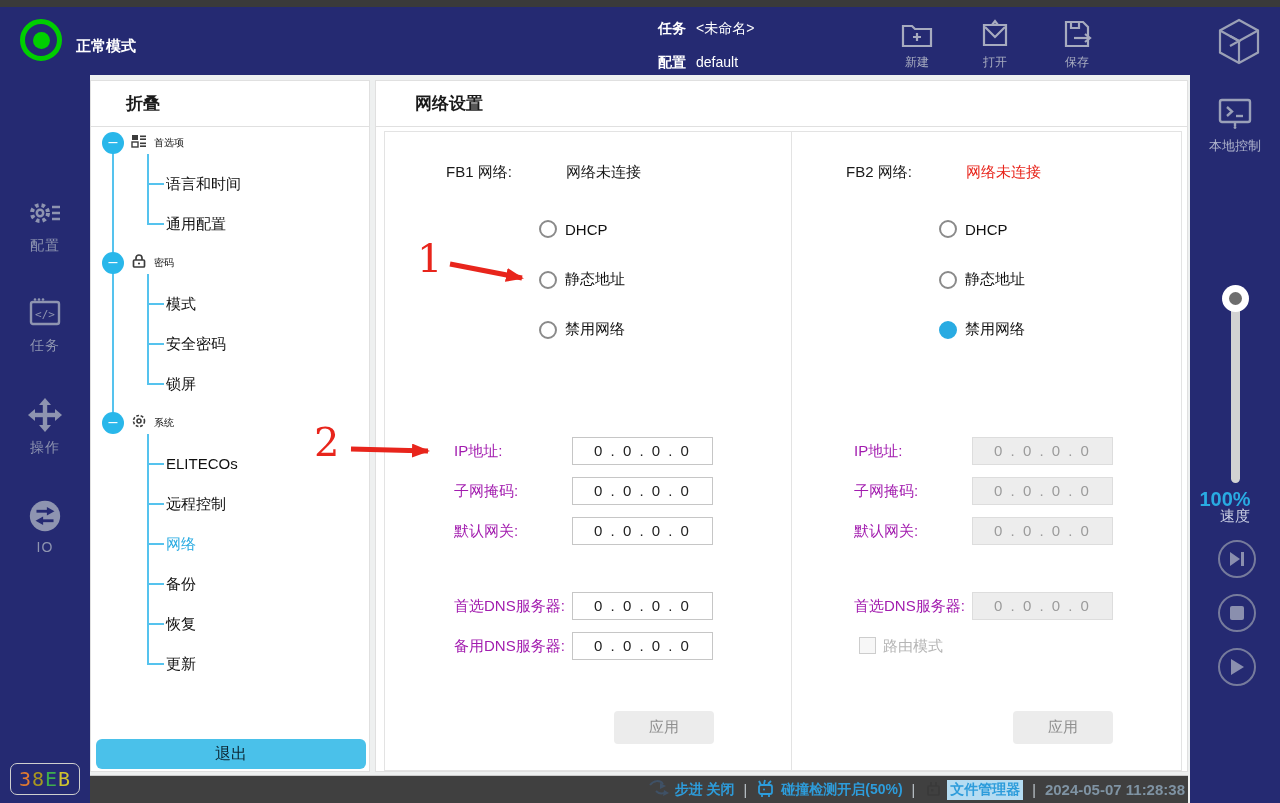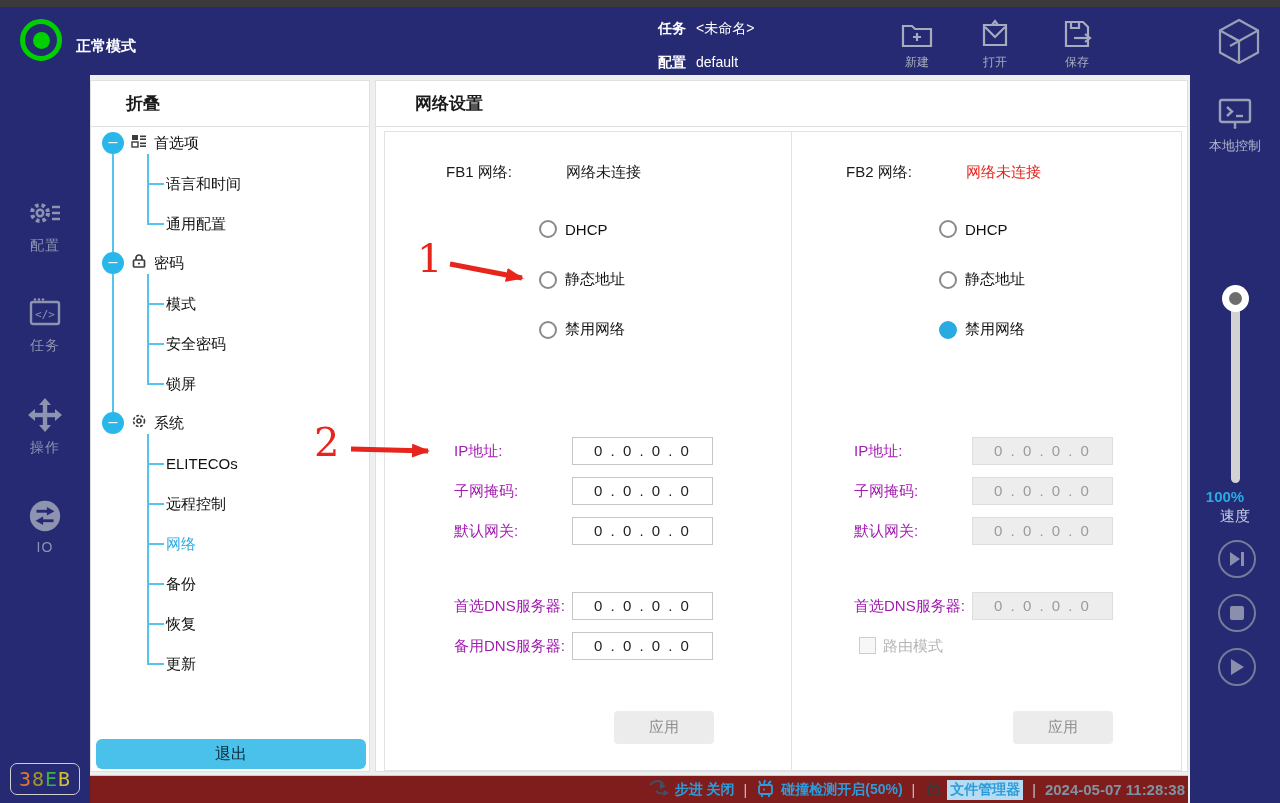--- a/index.html
+++ b/index.html
@@ -35,21 +35,21 @@
   #main-panel { left:375px; top:80px; width:813px; height:692px; }
   .panel-title { position:absolute; left:19px; top:11px; font-size:17px; font-weight:600; color:#1a1a1a;margin-left:16px; }
   .panel-hr { position:absolute; left:0; top:45px; width:100%; height:1px; background:#e0e0e0; }
 
   
   .spine { position:absolute; width:2px; background:#55c3ee; }
   .tree-parent { position:absolute; left:11px; height:22px; display:flex; align-items:center; gap:7px; cursor:pointer; }
   .tree-parent .node-circle { width:22px; height:22px; border-radius:50%; background:#29b7ea; color:#fff; text-align:center;
      line-height:20px; font-size:16px; flex:0 0 22px; }
   .tree-parent .node-circle::before { content:"–"; }
-  .tree-parent .plabel { font-size:15px; color:#111; }
+  .tree-parent .plabel { font-size:10px; color:#111; }
   .tree-parent svg { color:#3c3c3c; }
   .tree-child { position:absolute; left:75px; height:20px; line-height:20px; font-size:15px; color:#111; cursor:pointer; }
   .tree-child::before { content:""; position:absolute; left:-19px; top:9px; width:17px; height:2px; background:#55c3ee; }
   .tree-child.selected { color:#29abe2; }
   #exit-btn { position:absolute; left:5px; top:658px; width:270px; height:30px; background:#4ac1ea; border:none;
      border-radius:6px; font-size:16px; color:#0b2430; font-family:inherit; cursor:pointer; }
 
   
   #content-box { position:absolute; left:8px; top:50px; width:798px; height:640px; border:1px solid #e3e3e3; }
   #col-divider { position:absolute; left:415px; top:51px; width:1px; height:639px; background:#e3e3e3; }
@@ -70,28 +70,28 @@
   .checkbox { position:absolute; width:17px; height:17px; border:1px solid #cdcdcd; background:#f7f7f7; }
 
   
   #right-bar { left:1190px; top:75px; width:90px; height:728px; background:#252a72; color:#9aa0b8; }
   .rb-item { position:absolute; left:0; width:90px; text-align:center; }
   .rb-item svg { display:block; margin:0 auto; }
   .rb-item .rlab { font-size:13px; margin-top:4px; color:#b0b5cc; }
   #slider-track { position:absolute; left:41px; top:218px; width:9px; height:190px; background:#d2d2d2; border-radius:5px; cursor:pointer; }
   #slider-handle { position:absolute; left:32px; top:210px; width:27px; height:27px; background:#fff; border-radius:50%; cursor:grab; }
   #slider-handle .hcore { position:absolute; left:50%; top:50%; width:13px; height:13px; margin:-6.5px 0 0 -6.5px; background:#6d6d6d; border-radius:50%; }
-  #speed-value { position:absolute; left:0; top:413px; width:70px; text-align:center; color:#29abe2; font-weight:bold; font-size:15px; }
+  #speed-value { position:absolute; left:0; top:413px; width:70px; text-align:center; color:#29abe2; font-weight:bold; font-size:20px; }
   #speed-label { position:absolute; left:0; top:432px; width:90px; text-align:center; color:#c9cee2; font-size:15px; }
   .pbtn { position:absolute; left:1218px; width:38px; height:38px; border:2px solid #767b9c; border-radius:50%;
      background:transparent; color:#8a8fae; cursor:pointer; }
   .pbtn svg { position:absolute; left:50%; top:50%; transform:translate(-50%,-50%); }
 
   
-  #status-bar { left:90px; top:775px; width:1098px; height:28px; background:#7f1d1d; border-top:1px solid #cccccc;
+  #status-bar { left:90px; top:775px; width:1098px; height:28px; background:#404040; border-top:1px solid #cccccc;
      display:flex; align-items:center; justify-content:flex-end; gap:9px; padding-right:3px; font-size:14px; }
   .sb-group { display:flex; align-items:center; gap:5px; cursor:pointer; }
   .sb-text { color:#2d9cdb; font-weight:bold; }
   .sb-sep::before { content:"|"; color:#c0c8ce; font-weight:normal; }
   #file-manager-label { background:#b5dcf2; padding:1px 3px; }
   #timestamp { color:#7f93a3; font-weight:bold; font-size:15px; }
 
   
   .annot-num { position:absolute; color:#e8251c; font-family:"DejaVu Serif", serif; font-size:40px; line-height:1; pointer-events:none; }
   #annot-overlay { position:absolute; left:0; top:0; width:1280px; height:803px; pointer-events:none; }

